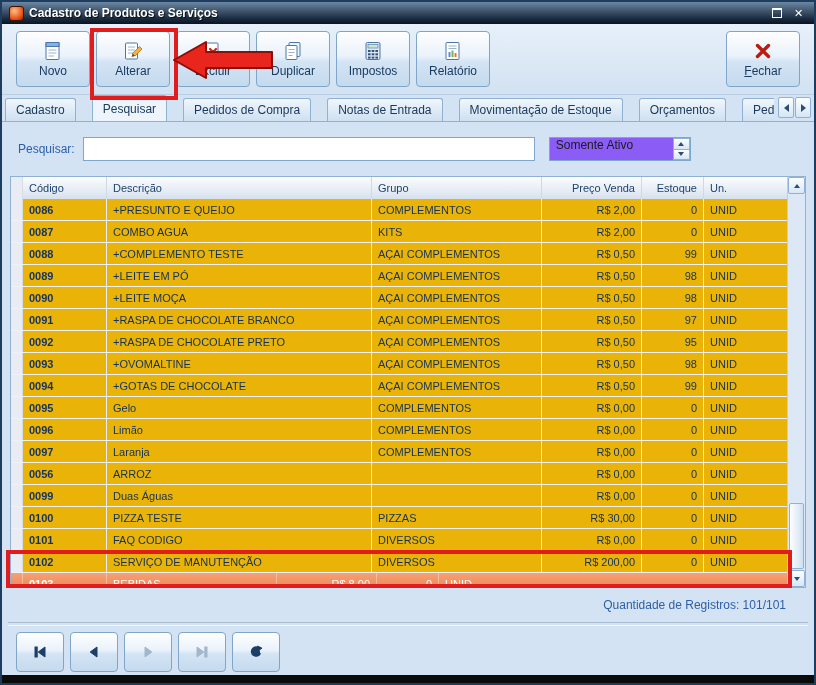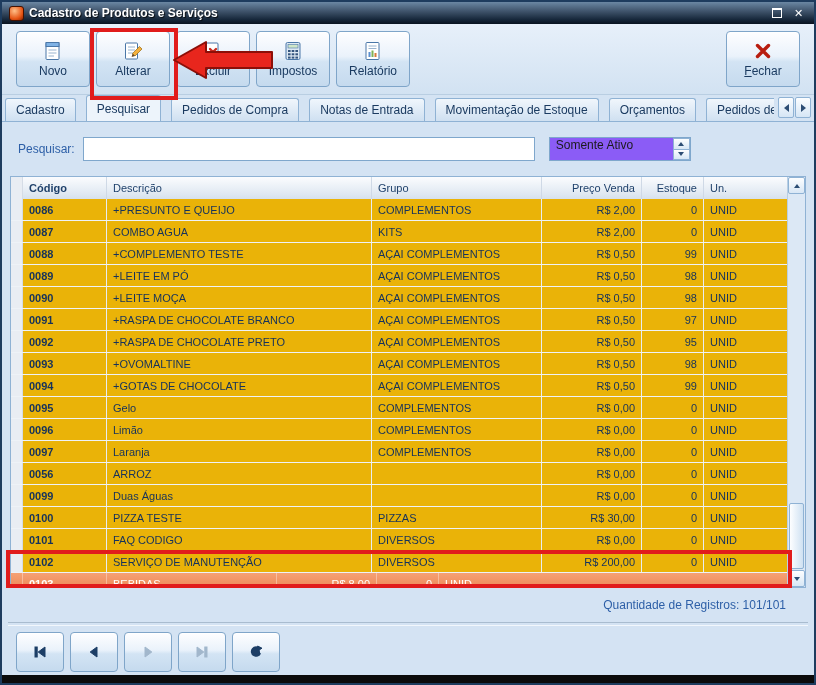--- a/index.html
+++ b/index.html
@@ -23,21 +23,21 @@
     border:1px solid #7fa5c9;border-radius:4px;box-shadow:inset 0 1px 0 rgba(255,255,255,.9);
     font-size:12px;color:#1b3b61;cursor:pointer;}
   .tbtn svg{width:22px;height:22px;}
   .tbtn-close{margin-left:auto;}
   .tbtn .lbl{display:block;}
   .tbtn-close .lbl::first-letter{text-decoration:underline;}
 
   
   .tabbar{height:26px;display:flex;align-items:flex-end;padding:0 3px;background:#d4e3f3;border-bottom:1px solid #8fb2d4;}
   .tab-list{display:flex;align-items:flex-end;overflow:hidden;flex:1;}
-  .tab{height:22px;display:flex;align-items:center;padding:0 10px;margin-right:10px;font-size:12px;color:#1b3b61;
+  .tab{height:22px;display:flex;align-items:center;padding:0 10px;margin-right:16px;font-size:12px;color:#1b3b61;
     background:linear-gradient(#f0f6fc,#cfe0f1);border:1px solid #8fb2d4;border-bottom:none;border-radius:3px 3px 0 0;
     white-space:nowrap;cursor:pointer;flex:0 0 auto;}
   .tab.active{background:#edf4fb;height:25px;margin-bottom:-1px;border-bottom:1px solid #edf4fb;position:relative;z-index:2;}
   .tabnav{display:flex;gap:1px;margin-left:4px;padding-bottom:3px;}
   .tabnav-btn{width:14px;height:19px;display:flex;align-items:center;justify-content:center;
     background:linear-gradient(#fbfdff,#d6e6f5);border:1px solid #8fb2d4;border-radius:2px;cursor:pointer;}
   .tri-l{width:0;height:0;border-top:4px solid transparent;border-bottom:4px solid transparent;border-right:5px solid #2c4d74;}
   .tri-r{width:0;height:0;border-top:4px solid transparent;border-bottom:4px solid transparent;border-left:5px solid #2c4d74;}
 
   
@@ -63,21 +63,21 @@
   .trow{display:flex;height:21px;border-bottom:1px solid #eef2f7;background:#eab308;cursor:pointer;}
   .tcell{display:flex;align-items:center;padding:0 6px;font-size:11px;color:#15325c;border-right:1px solid #e8edf3;
     box-sizing:border-box;white-space:nowrap;overflow:hidden;}
   .c0{width:12px;padding:0;background:#e9edf3;border-right:1px solid #d5dce6;flex:0 0 auto;}
   .c1{width:84px;font-weight:bold;flex:0 0 auto;}
   .c2{width:265px;flex:0 0 auto;}
   .c3{width:170px;flex:0 0 auto;}
   .c4{width:100px;justify-content:flex-end;flex:0 0 auto;}
   .c5{width:62px;justify-content:flex-end;flex:0 0 auto;}
   .c6{flex:1;border-right:none;}
-  .hcell.c1{font-weight:bold;}
+  .hcell.c1{font-weight:normal;}
   .trow.selected{background:linear-gradient(#f5a175,#eb7f4c);}
   .trow.selected .tcell{color:#fff;border-right-color:rgba(255,255,255,.35);text-decoration:underline;}
   .trow.selected .c0{background:transparent;border-right-color:rgba(255,255,255,.35);}
 
   
   .vscroll{position:absolute;top:0;right:0;bottom:0;width:17px;background:#dce8f5;border-left:1px solid #b9cfe4;}
   .sbtn{position:absolute;left:0;right:0;height:17px;display:flex;align-items:center;justify-content:center;
     background:linear-gradient(#fdfeff,#d8e7f5);border:1px solid #8fb2d4;border-radius:2px;box-sizing:border-box;cursor:pointer;}
   .sbtn.up{top:0;}
   .sbtn.down{bottom:0;}
@@ -137,20 +137,30 @@
           <polygon points="10.5,13.5 9.6,16.9 13,16" fill="#6b4a21"></polygon>
         </svg>
       <span class="lbl">Alterar</span>
     </div>
     <div class="tbtn">
       <svg viewBox="0 0 22 22">
           <rect x="4" y="3" width="12" height="16" rx="1" fill="#fff" stroke="#4a77a8"></rect>
           <path d="M8 9 L14 15 M14 9 L8 15" stroke="#c92a1e" stroke-width="2.4" stroke-linecap="round"></path>
         </svg>
       <span class="lbl">Excluir</span>
+    </div>
+    <div class="tbtn">
+      <svg viewBox="0 0 22 22">
+          <rect x="7" y="2.5" width="11" height="14" rx="1" fill="#eaf2fa" stroke="#4a77a8"></rect>
+          <rect x="4" y="5.5" width="11" height="14" rx="1" fill="#fff" stroke="#4a77a8"></rect>
+          <line x1="6.5" y1="9.5" x2="12.5" y2="9.5" stroke="#9ab4cf"></line>
+          <line x1="6.5" y1="12.5" x2="12.5" y2="12.5" stroke="#9ab4cf"></line>
+          <line x1="6.5" y1="15.5" x2="10.5" y2="15.5" stroke="#9ab4cf"></line>
+        </svg>
+      <span class="lbl">Duplicar</span>
     </div>
     <div class="tbtn">
       <svg viewBox="0 0 22 22">
           <rect x="4" y="2.5" width="14" height="17" rx="1.5" fill="#dde8f2" stroke="#4a77a8"></rect>
           <rect x="6" y="4.5" width="10" height="3.5" fill="#cfe6c8" stroke="#4a77a8" stroke-width="0.6"></rect>
           <g fill="#34557e">
             <rect x="6" y="10" width="2.6" height="2"></rect>
             <rect x="9.7" y="10" width="2.6" height="2"></rect>
             <rect x="13.4" y="10" width="2.6" height="2"></rect>
             <rect x="6" y="13.3" width="2.6" height="2"></rect>

